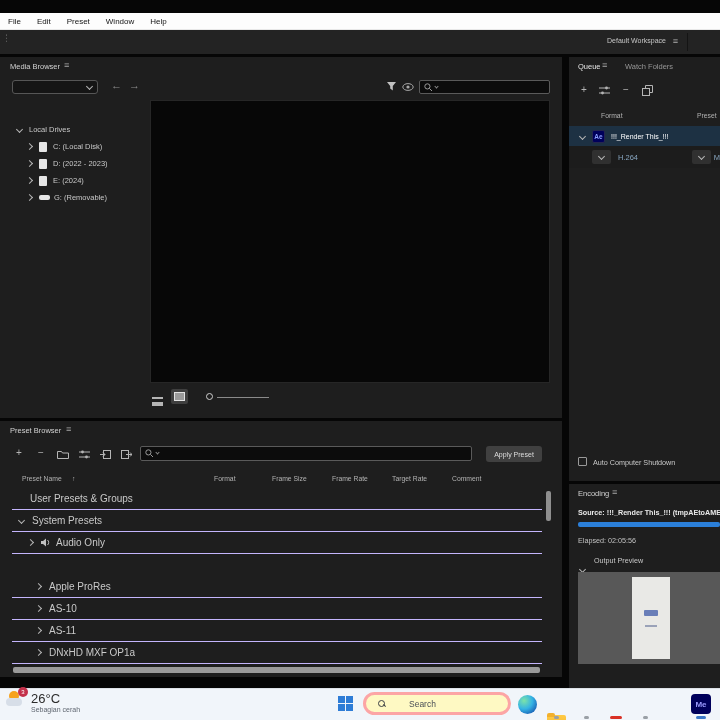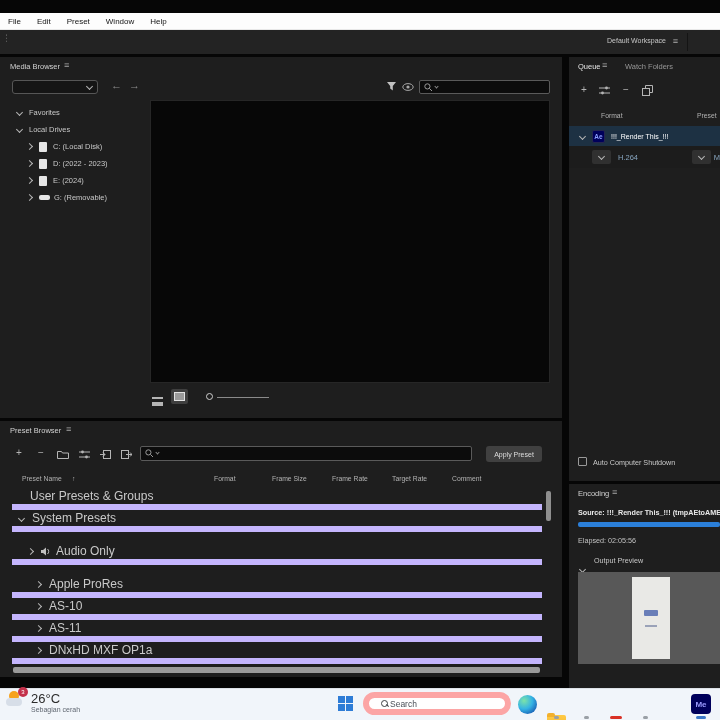--- a/index.html
+++ b/index.html
@@ -45,21 +45,21 @@
   .thumbwrap { background:#3f3f3f; border-radius:2px; width:17px; height:15px; display:flex; align-items:center; justify-content:center; }
   .thumbico { width:11px; height:9px; border:1.5px solid #e2e2e2; background:#9b9b9b; }
   .sl-knob { width:7px; height:7px; border:1.5px solid #cfcfcf; border-radius:50%; }
   .sl-track { width:52px; height:1px; background:#8a8a8a; }
 
   
   .pb { left:0; top:421px; width:562px; height:256px; }
   .pb-search { left:140px; top:446px; width:332px; height:15px; }
   .btn { background:#404040; border-radius:3px; color:#dedede; font-size:7px; display:flex; align-items:center; justify-content:center; }
   .colhdr { position:absolute; font-size:6.8px; color:#b2b2b2; top:475px; }
-  .prow { position:absolute; left:12px; width:530px; height:22px; border-bottom:6px solid #c4b5fd; display:flex; align-items:center; font-size:12px; color:#c9c9c9; }
+  .prow { position:absolute; left:12px; width:530px; height:22px; border-bottom:1px solid #c4b5fd; display:flex; align-items:center; font-size:10px; color:#c9c9c9; }
   .scroll-v { background:#8f8f8f; border-radius:2px; }
   .scroll-h { background:#9a9a9a; border-radius:2px; }
 
   
   .qp { left:569px; top:57px; width:151px; height:424px; }
   .tab { font-size:7.5px; }
   .q-colhdr { position:absolute; font-size:6.8px; color:#b2b2b2; }
   .q-item { left:569px; top:126px; width:151px; height:20px; background:#1d3143; display:flex; align-items:center; }
   .ae-ico { width:13px; height:13px; background:#00005b; border:1px solid #26264f; border-radius:2px; color:#8c9eff; font-size:6.5px; font-weight:bold; display:flex; align-items:center; justify-content:center; }
   .q-sub { left:569px; top:146px; width:151px; height:22px; background:#1c1c1c; display:flex; align-items:center; }
@@ -80,21 +80,21 @@
   
   .taskbar { left:0; top:688px; width:720px; height:32px; background:#f1f5fa; border-top:1px solid #dde2e8; }
   .weather-wrap { left:6px; top:691px; display:flex; gap:5px; }
   .sun { width:10px; height:10px; border-radius:50%; background:#f6a21d; position:absolute; left:3px; top:0; }
   .cloud { width:16px; height:8px; border-radius:5px; background:#d7dee8; position:absolute; left:0; top:7px; }
   .wbadge { position:absolute; left:12px; top:-4px; min-width:10px; height:10px; border-radius:6px; background:#c4314b; color:#fff; font-size:6px; display:flex; align-items:center; justify-content:center; padding:0 1px; }
   .wtemp { font-size:13px; color:#2b2b2b; }
   .wcond { font-size:7px; color:#5f6670; }
   .winlogo { display:grid; grid-template-columns:7px 7px; grid-template-rows:7px 7px; gap:1px; }
   .winlogo div { background:#2e7cd6; }
-  .search-pill { left:363px; top:692px; width:148px; height:23px; background:#ffffff; border:6px solid #fca5a5; border-radius:12px; display:flex; align-items:center; padding-left:12px; gap:2px; }
+  .search-pill { left:363px; top:692px; width:148px; height:23px; background:#fef9c3; border:3px solid #fca5a5; border-radius:12px; display:flex; align-items:center; padding-left:12px; gap:24px; }
   .search-pill span { font-size:8.5px; color:#4a4f57; }
   .mag { width:7px; height:7px; position:relative; }
   .mag::before { content:""; position:absolute; width:5px; height:5px; border:1.2px solid #3c4043; border-radius:50%; }
   .mag::after { content:""; position:absolute; left:5px; top:5px; width:3px; height:1.2px; background:#3c4043; transform:rotate(45deg); }
   .tbicon { width:19px; height:19px; position:relative; }
   .edge { border-radius:50%; background:radial-gradient(circle at 32% 30%, #7ce3a9 0%, #35b3e4 45%, #1b63b7 80%); }
   .folder { background:linear-gradient(#ffca45,#f3b02c); border-radius:2px; }
   .folder::before { content:""; position:absolute; left:0; top:-2px; width:8px; height:4px; background:#f3b02c; border-radius:2px 2px 0 0; }
   .folder::after { content:""; position:absolute; left:0; top:7px; width:19px; height:12px; background:#ffe08a; border-radius:2px; }
   .me-tile { width:20px; height:20px; background:#00005b; border-radius:4px; color:#9a9aff; font-weight:bold; font-size:8px; display:flex; align-items:center; justify-content:center; }
@@ -149,24 +149,20 @@
   <div class="abs searchbox mb-search">
     <span>
       <svg width="9" height="9" viewBox="0 0 9 9">
           <circle cx="3.4" cy="3.4" r="2.6" fill="none" stroke="#9a9a9a"></circle>
           <line x1="5.4" y1="5.4" x2="8" y2="8" stroke="#9a9a9a"></line>
         </svg>
     </span>
     <span class="tinychv"></span>
   </div>
 
-  <div class="abs tree-row" style="top:104px;">
-    <span class="chv down" style="margin:0 7px 0 17px;"></span>
-    <span>Favorites</span>
-  </div>
   <div class="abs tree-row" style="top:121px;">
     <span class="chv down" style="margin:0 7px 0 17px;"></span>
     <span>Local Drives</span>
   </div>
   <div class="abs tree-row" style="top:138px;">
     <span class="chv right" style="margin:0 7px 0 27px;"></span>
     <span class="drive-doc" style="margin-right:6px;"></span>
     <span>C: (Local Disk)</span>
   </div>
   <div class="abs tree-row" style="top:155px;">
@@ -244,21 +240,21 @@
   <div class="colhdr" style="left:392px;">Target Rate</div>
   <div class="colhdr" style="left:452px;">Comment</div>
 
   <div class="prow" style="top:488px;">
     <span style="margin-left:18px;">User Presets &amp; Groups</span>
   </div>
   <div class="prow" style="top:510px;">
     <span class="chv down" style="margin:0 8px 0 7px;"></span>
     <span>System Presets</span>
   </div>
-  <div class="prow" style="top:532px;margin-top:11px;">
+  <div class="prow" style="top:532px;">
     <span class="chv right" style="margin:0 8px 0 16px;"></span>
     <span style="margin-right:5px;">
       <svg width="10" height="9" viewBox="0 0 10 9">
           <path d="M0 3h2l3-2.6v8.2L2 6H0z" fill="#c0c0c0"></path>
           <path d="M6.5 2a3.2 3.2 0 0 1 0 5" stroke="#c0c0c0" fill="none"></path>
         </svg>
     </span>
     <span>Audio Only</span>
   </div>
   <div class="prow" style="top:576px;">

